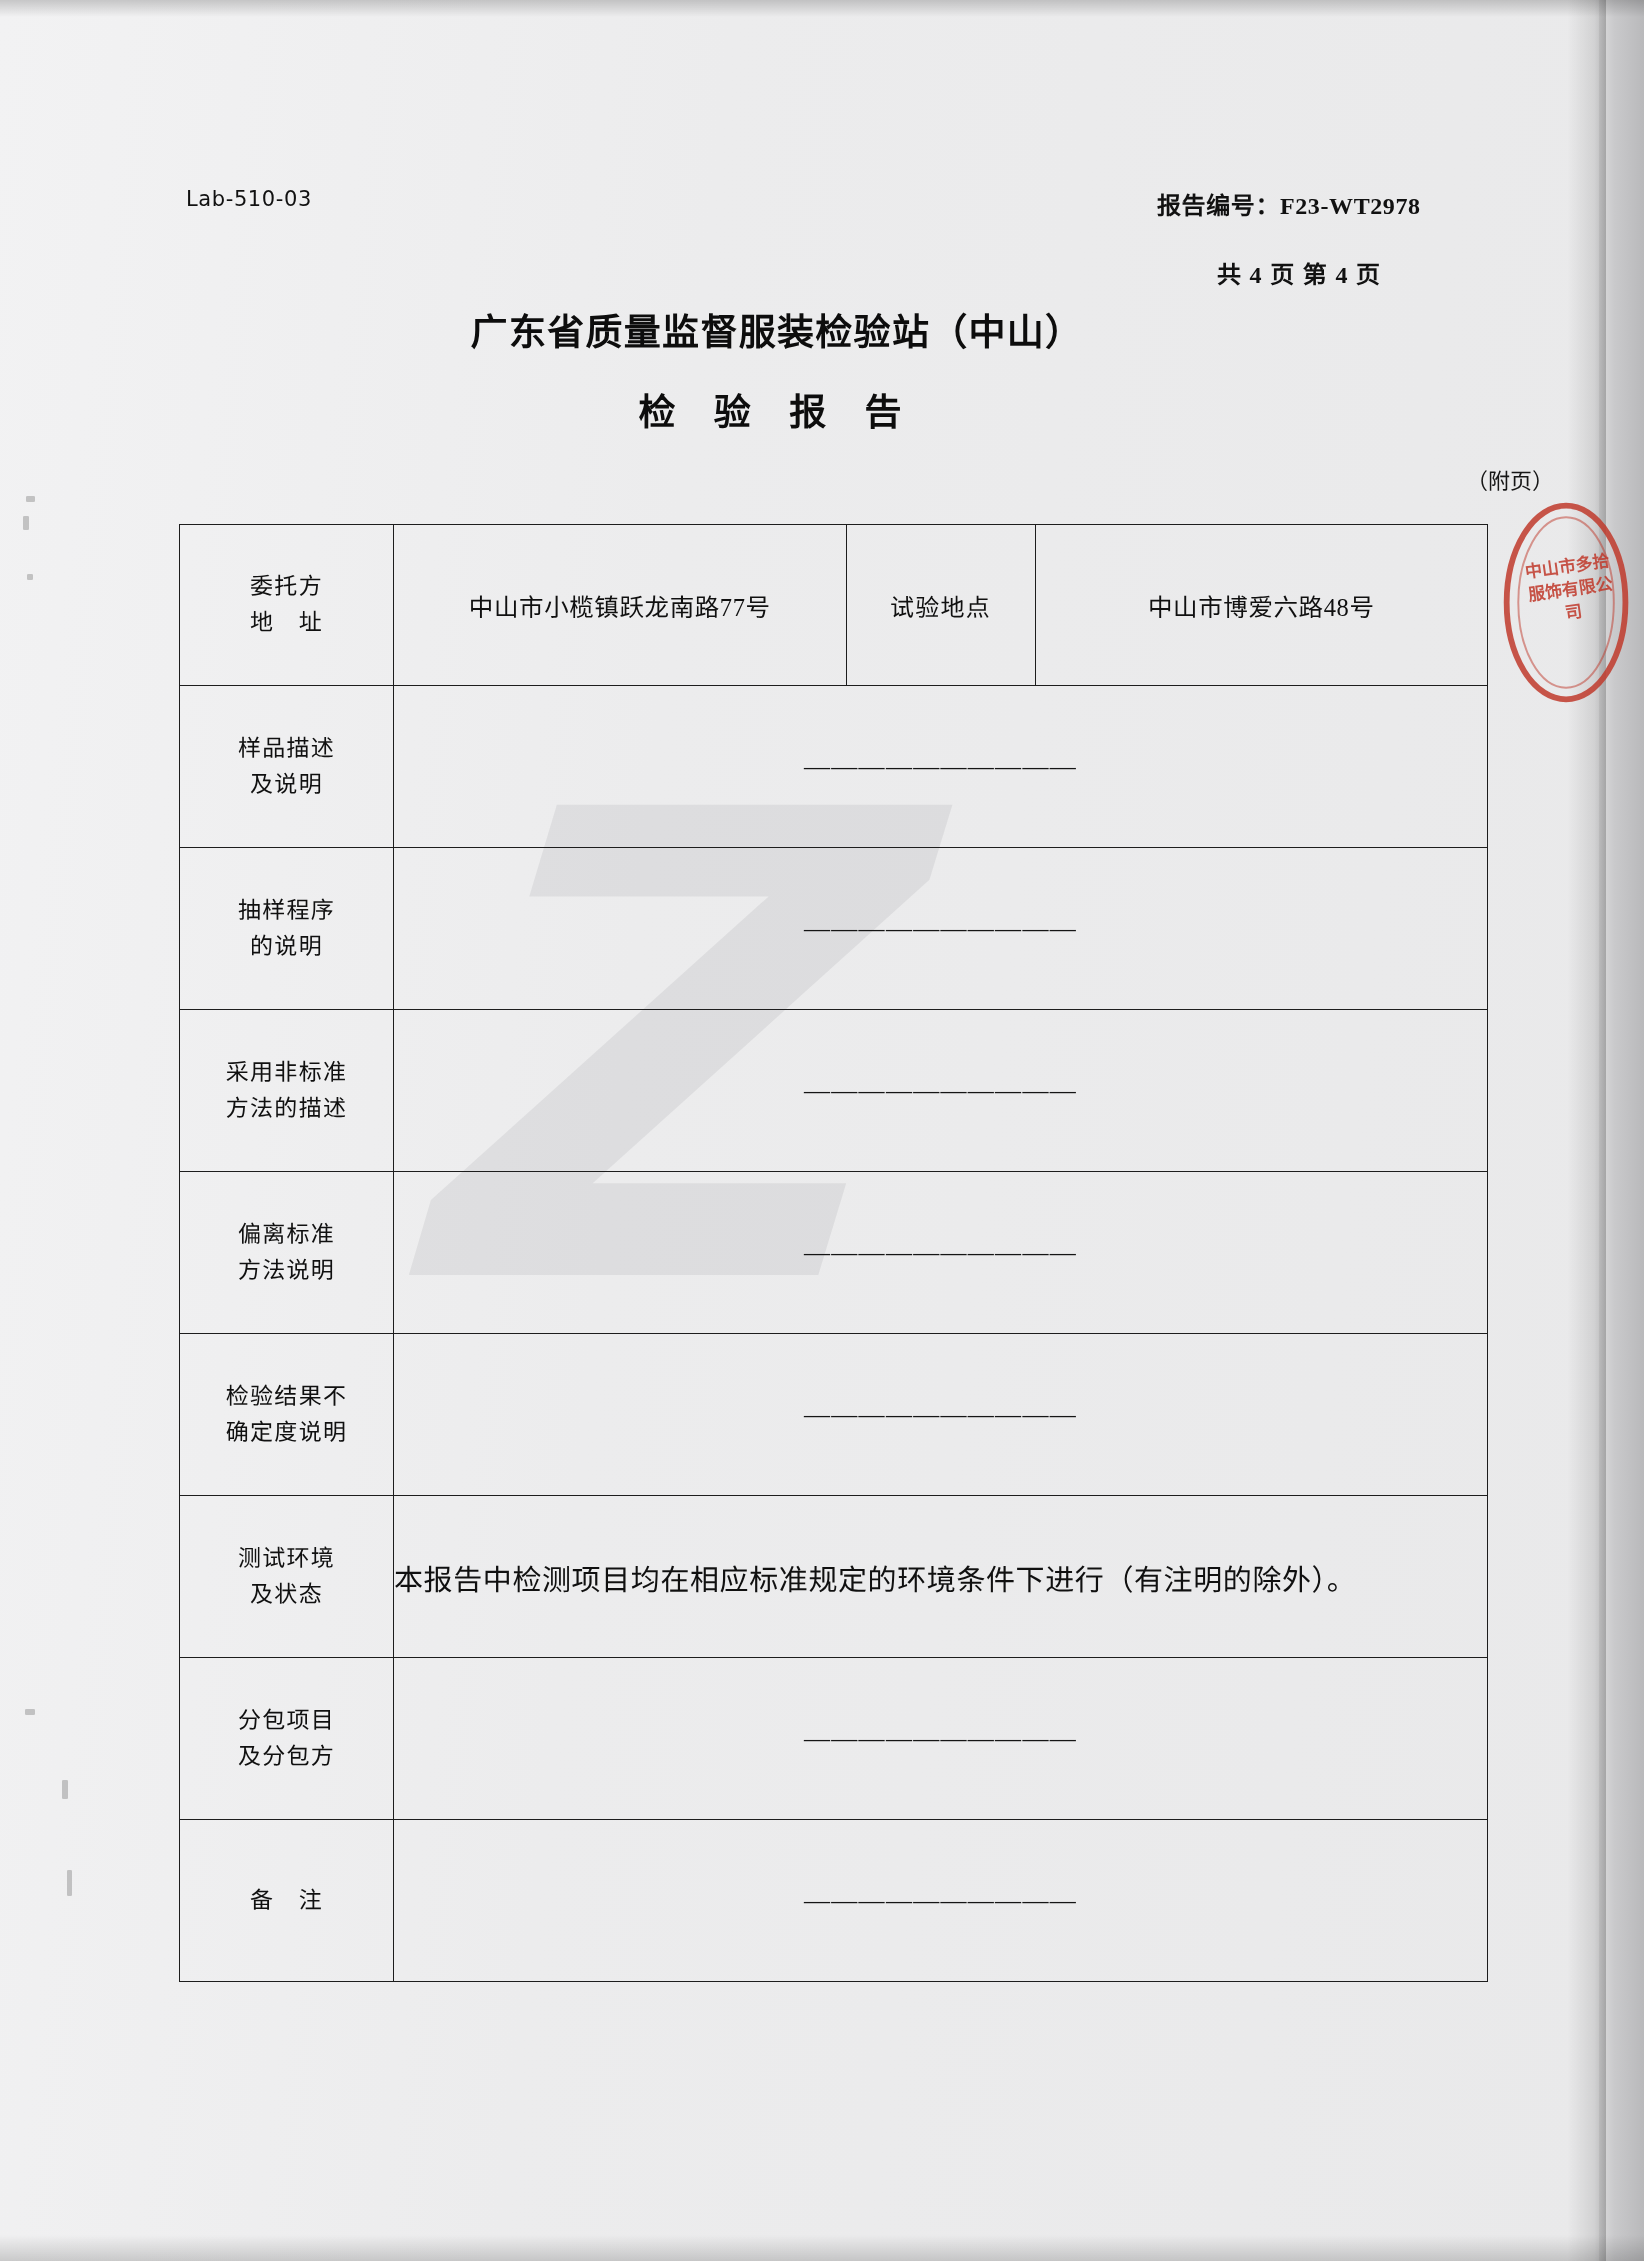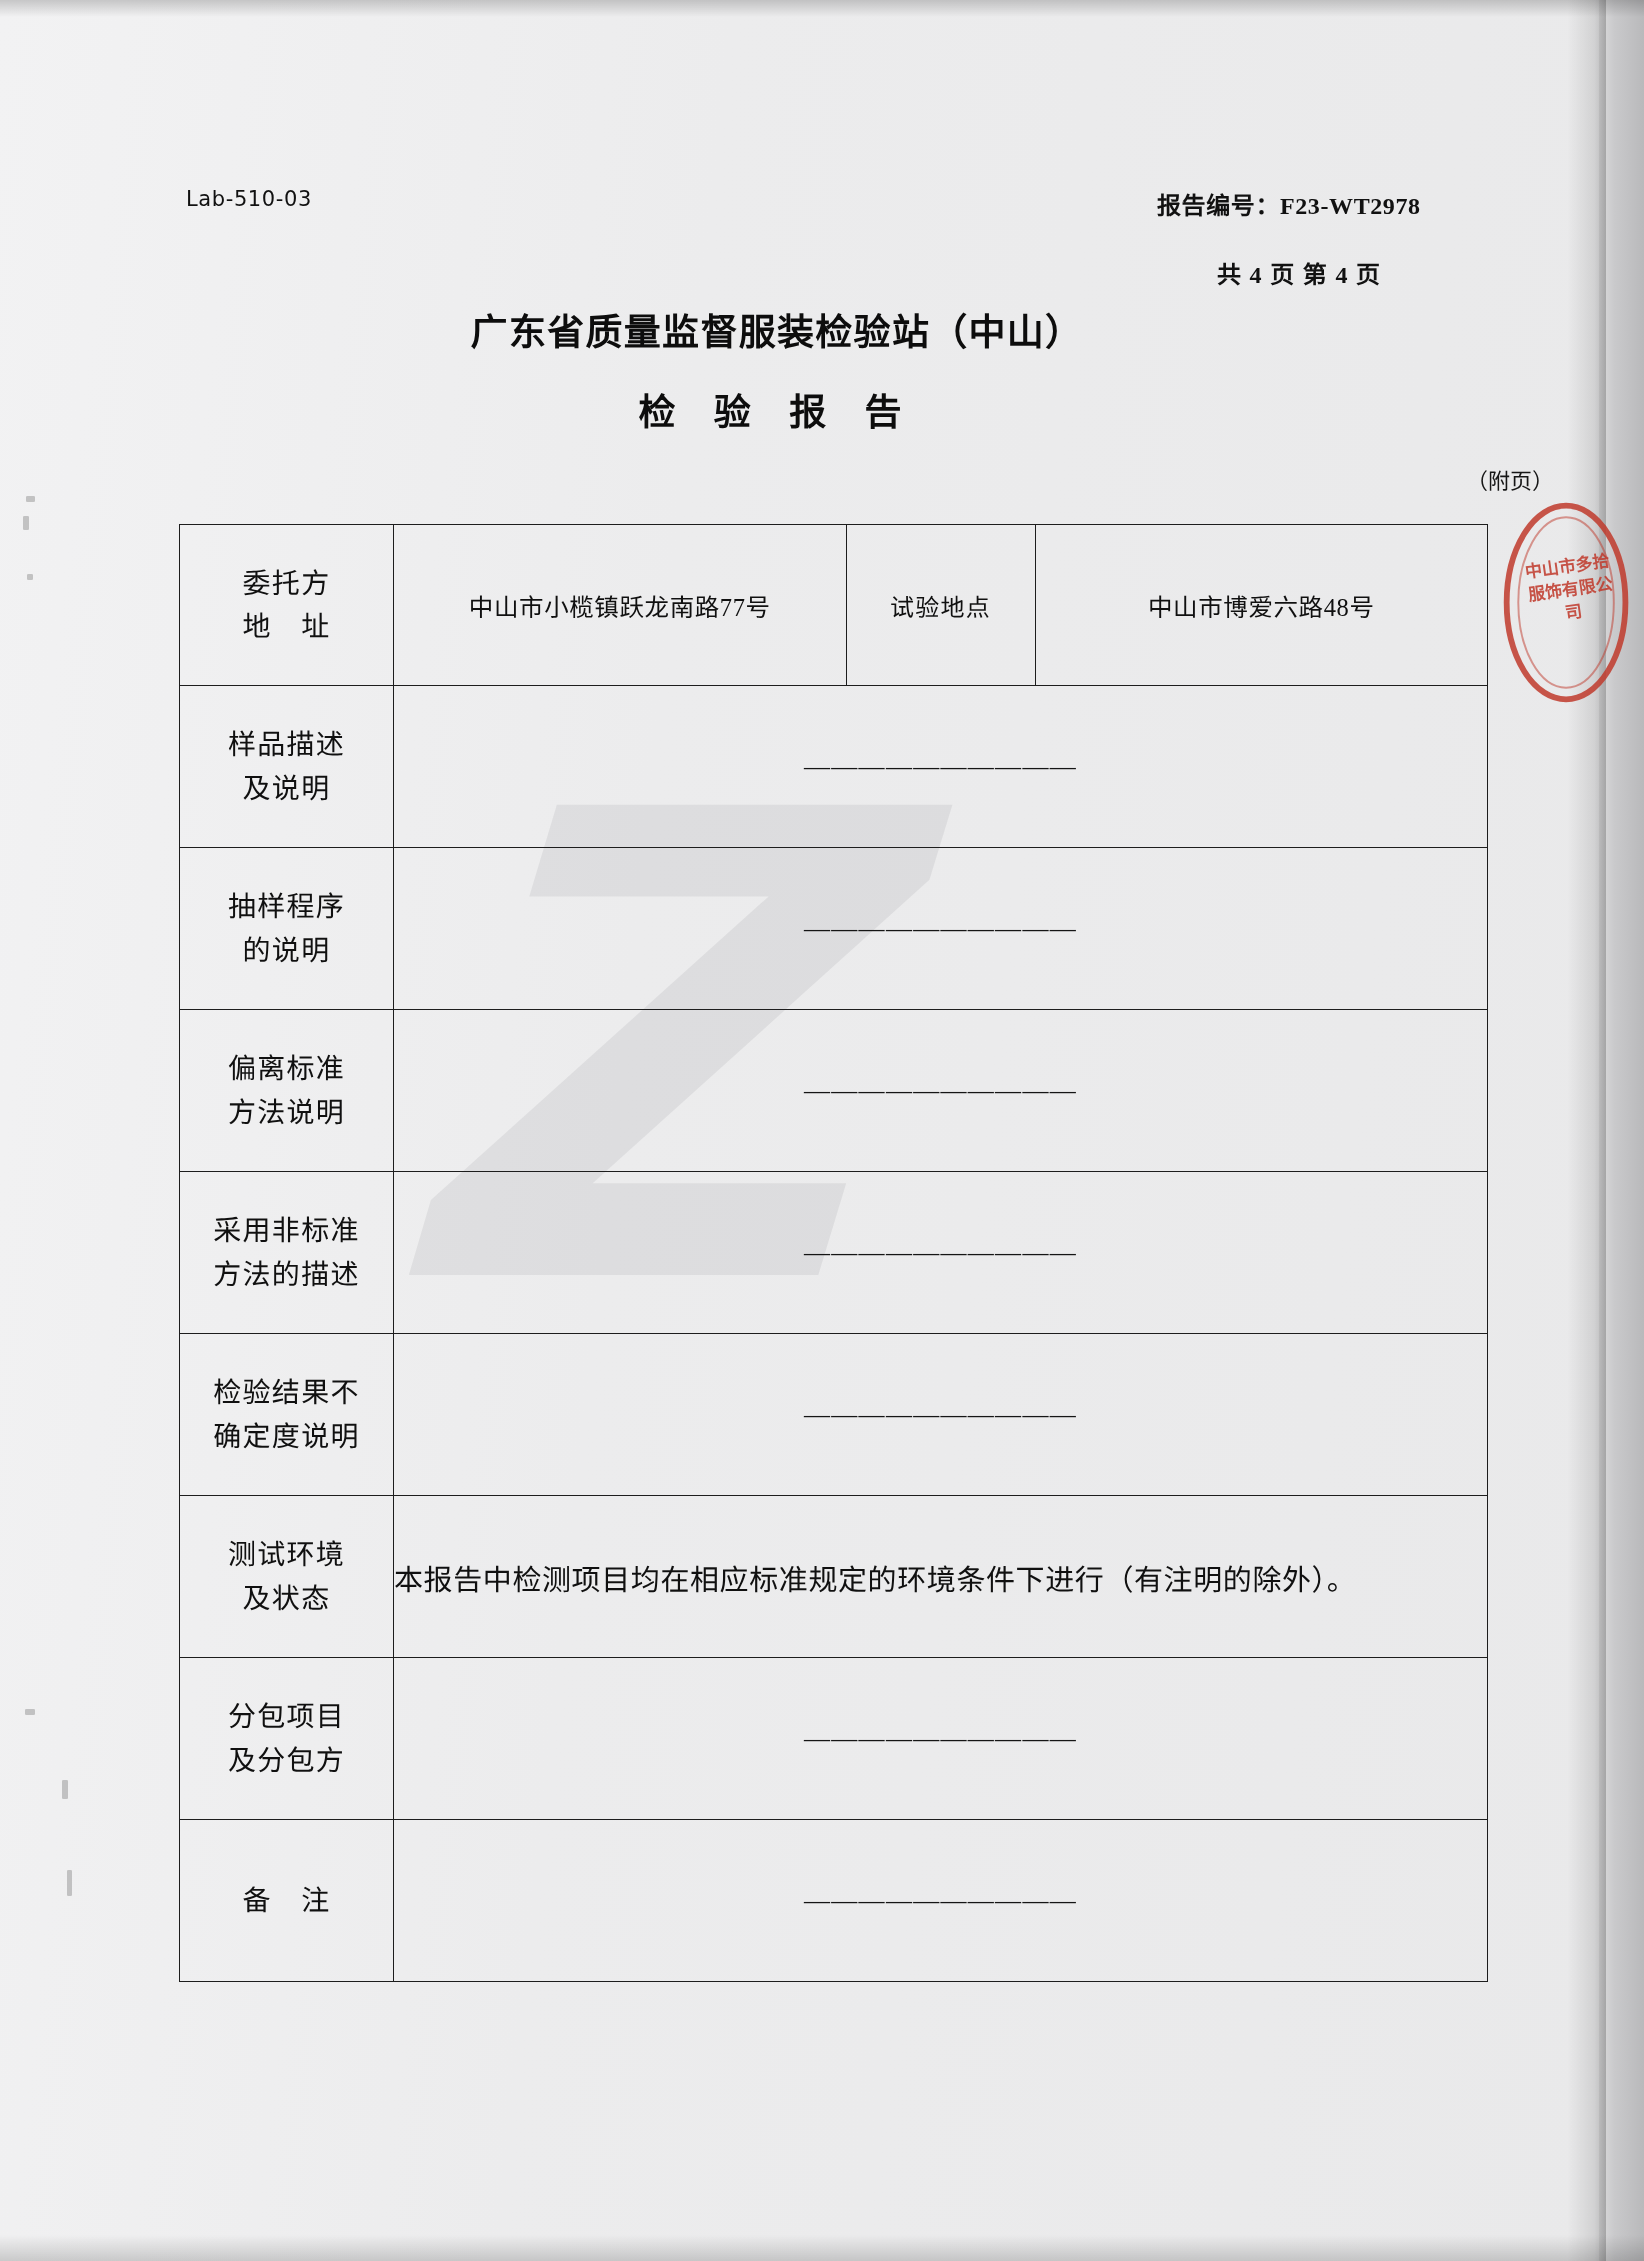--- a/index.html
+++ b/index.html
@@ -148,21 +148,21 @@
     width: 1309px;
   }
   .tbl td {
     border: 1.9px solid #1d1d1d;
     padding: 0;
     color: #101010;
   }
   .lbl {
     width: 213px;
     text-align: center;
-    font-size: 28px;
+    font-size: 23px;
     line-height: 1.55;
     letter-spacing: 1.3px;
     vertical-align: middle;
     margin-top: 32px;
   }
   .lbl .l2 { display: block; }
   .val {
     text-align: center;
     font-size: 24.5px;
     vertical-align: middle;
@@ -280,32 +280,32 @@
         <span class="l2">抽样程序</span>
         <span class="l2">的说明</span>
       </td>
       <td class="val" colspan="3">
         <span class="dash">——————————</span>
       </td>
     </tr>
 
     <tr class="r-blk">
       <td class="lbl">
+        <span class="l2">采用非标准</span>
+        <span class="l2">方法的描述</span>
+      </td>
+      <td class="val" colspan="3">
+        <span class="dash">——————————</span>
+      </td>
+    </tr>
+
+    <tr class="r-blk">
+      <td class="lbl">
         <span class="l2">偏离标准</span>
         <span class="l2">方法说明</span>
-      </td>
-      <td class="val" colspan="3">
-        <span class="dash">——————————</span>
-      </td>
-    </tr>
-
-    <tr class="r-blk">
-      <td class="lbl">
-        <span class="l2">采用非标准</span>
-        <span class="l2">方法的描述</span>
       </td>
       <td class="val" colspan="3">
         <span class="dash">——————————</span>
       </td>
     </tr>
 
     <tr class="r-blk">
       <td class="lbl">
         <span class="l2">检验结果不</span>
         <span class="l2">确定度说明</span>

